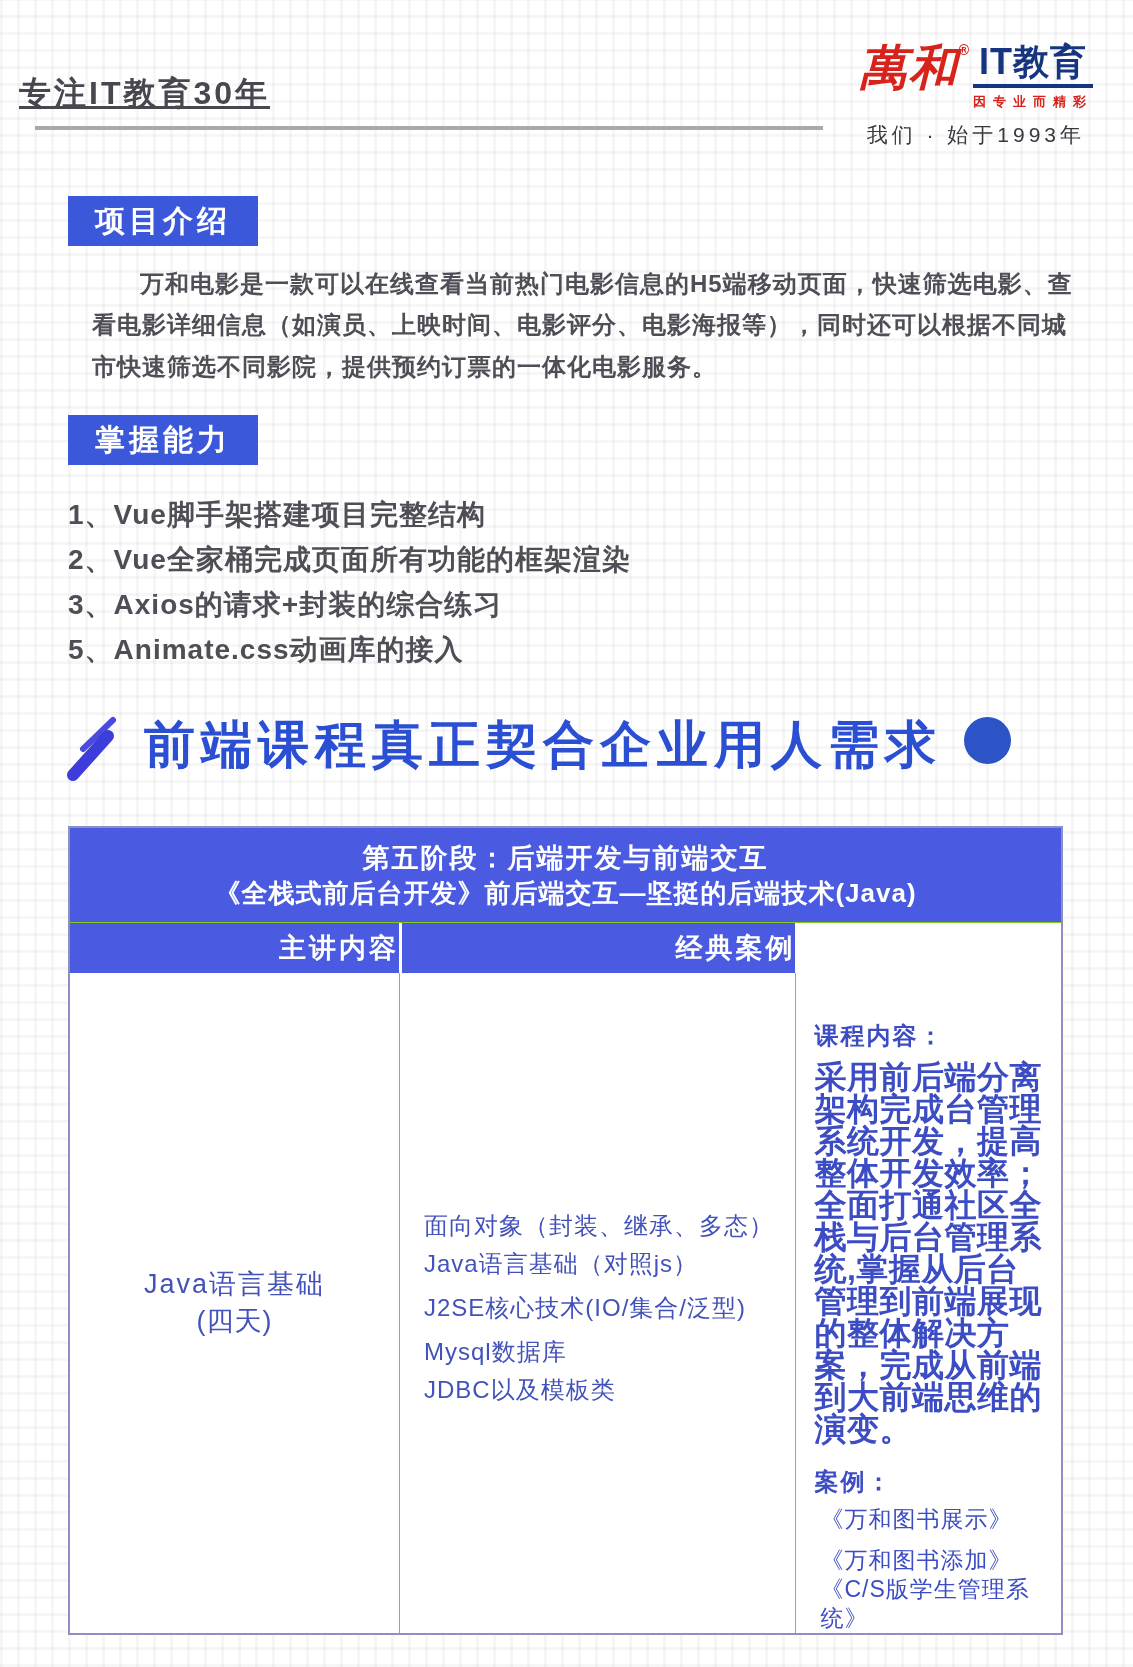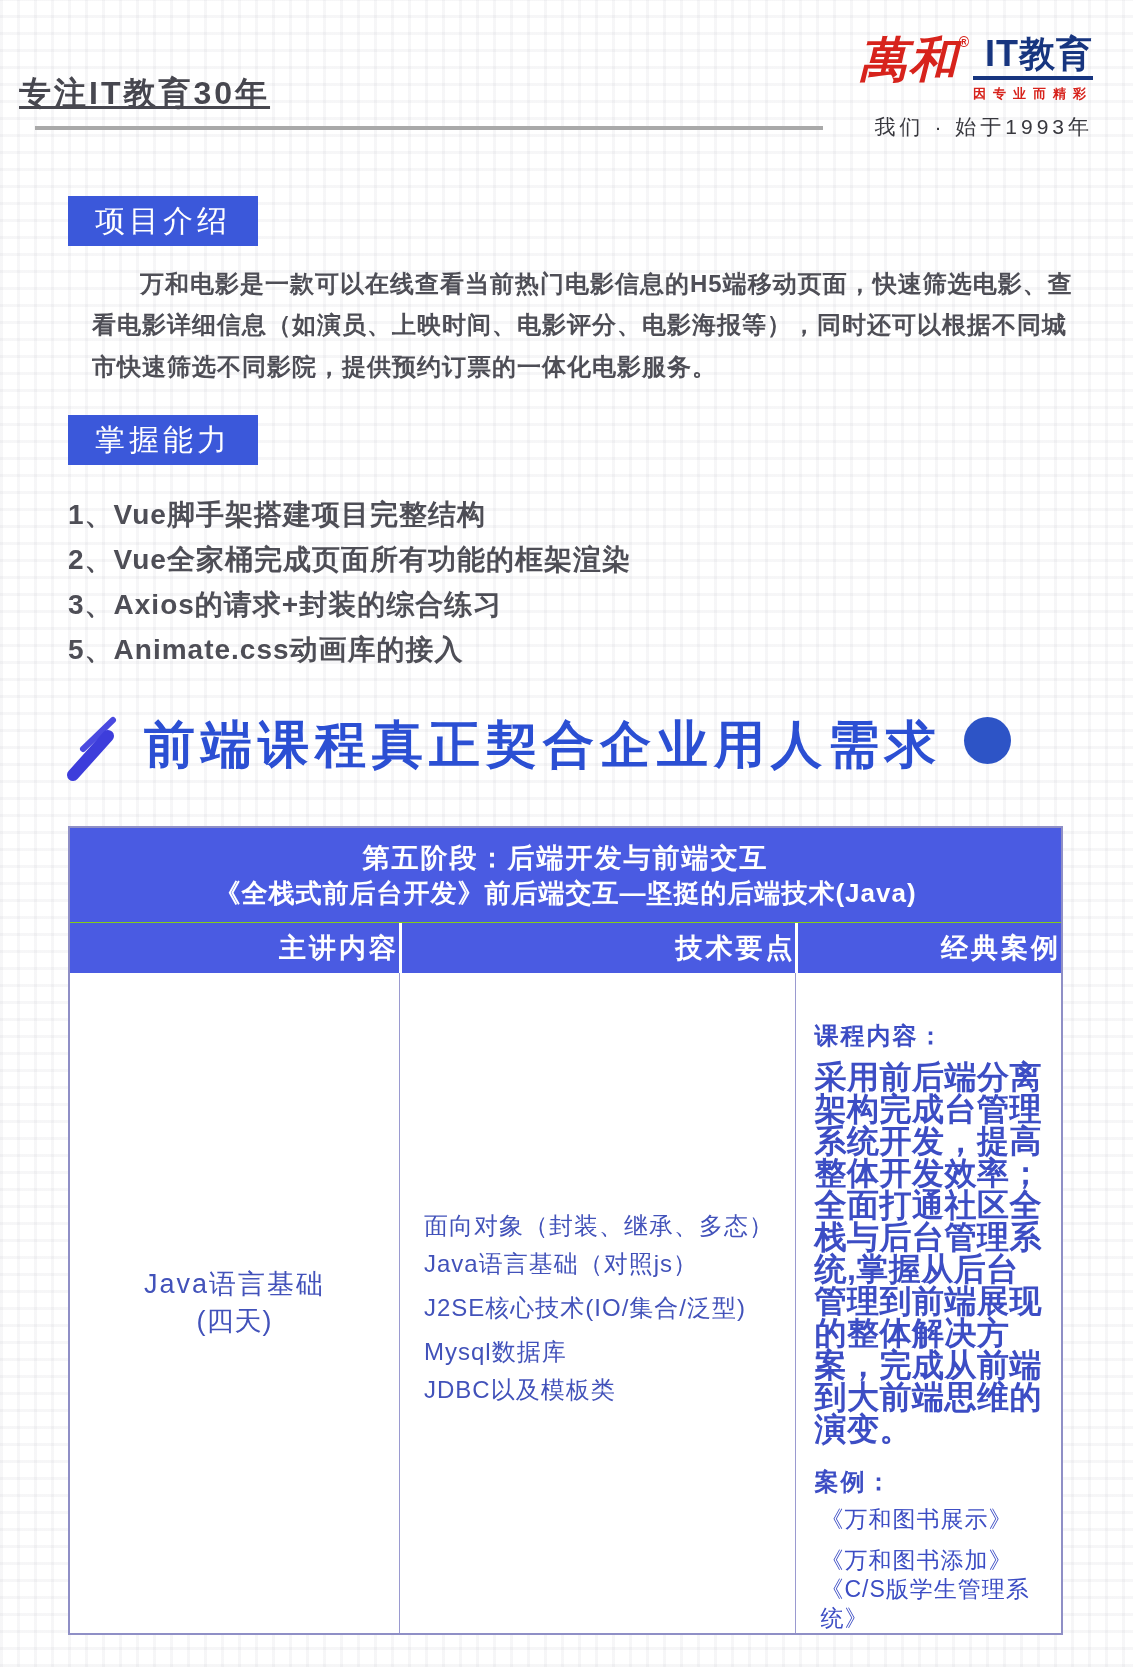--- a/index.html
+++ b/index.html
@@ -13,34 +13,34 @@
       repeating-linear-gradient(90deg, rgba(170,170,182,0.10) 0 3px, transparent 3px 17px);
   }
 
   
   .header { position:relative; height:163px; }
   .slogan {
     position:absolute; left:19px; top:72px;
     font-size:32px; font-weight:bold; color:#47474f; letter-spacing:3px;text-decoration:underline;
   }
   .hrule { position:absolute; left:35px; top:126px; width:788px; height:4px; background:#a9a9a9; }
-  .logo { position:absolute; right:40px; top:36px; text-align:right; }
+  .logo { position:absolute; right:40px; top:44px; text-align:center; }
   .logo-row { display:flex; align-items:flex-start; }
   .logo-cn { font-size:48px; font-weight:bold; color:#d7231c; line-height:1.0; letter-spacing:2px; font-style:italic; }
   .logo-reg { font-size:14px; color:#d7231c; font-weight:bold; margin:-2px 4px 0 0; }
   .logo-right { display:flex; flex-direction:column; align-items:stretch; }
   .logo-it { font-size:36px; font-weight:bold; color:#17357f; line-height:1.0; letter-spacing:1px; }
   .logo-underline { height:4px; background:#17357f; margin-top:4px; }
   .logo-tagline { font-size:13px; font-weight:bold; color:#d7231c; letter-spacing:7px; margin-top:5px; white-space:nowrap; }
   .logo-since { font-size:21px; color:#38383e; letter-spacing:4px; margin-top:10px; white-space:nowrap; }
 
   
   .badge {
     display:inline-block; background:#3b58da; color:#ffffff;
-    font-size:30px; font-weight:normal; letter-spacing:4px;
+    font-size:30px; font-weight:bold; letter-spacing:4px;
     line-height:1; padding:10px 27px;
   }
   .badge-intro { margin:33px 0 0 68px; }
   .badge-skill { margin:28px 0 0 68px; }
 
   
   .intro {
     margin:17px 50px 0 92px;
     font-size:24px; font-weight:600; color:#4e4e56;
     line-height:1.72; letter-spacing:1px; text-indent:2em;
@@ -146,21 +146,20 @@
     <div class="banner-dot"></div>
   </div>
 
   <div class="stage-table">
     <div class="tbl-band">
       <div class="tbl-band-line1">第五阶段：后端开发与前端交互</div>
       <div class="tbl-band-line2">《全栈式前后台开发》前后端交互—坚挺的后端技术(Java)</div>
     </div>
     <div class="tbl-cols">
       <div class="tbl-col-h">主讲内容</div>
-      <div class="tbl-col-h">技术要点</div>
       <div class="tbl-col-h">经典案例</div>
     </div>
     <div class="tbl-body">
       <div class="tbl-cell cell-topic">
         <div class="topic-line1">Java语言基础</div>
         <div class="topic-line2">(四天)</div>
       </div>
       <div class="tbl-cell cell-tech">
         <div class="tech-line">面向对象（封装、继承、多态）</div>
         <div class="tech-line">Java语言基础（对照js）</div>

